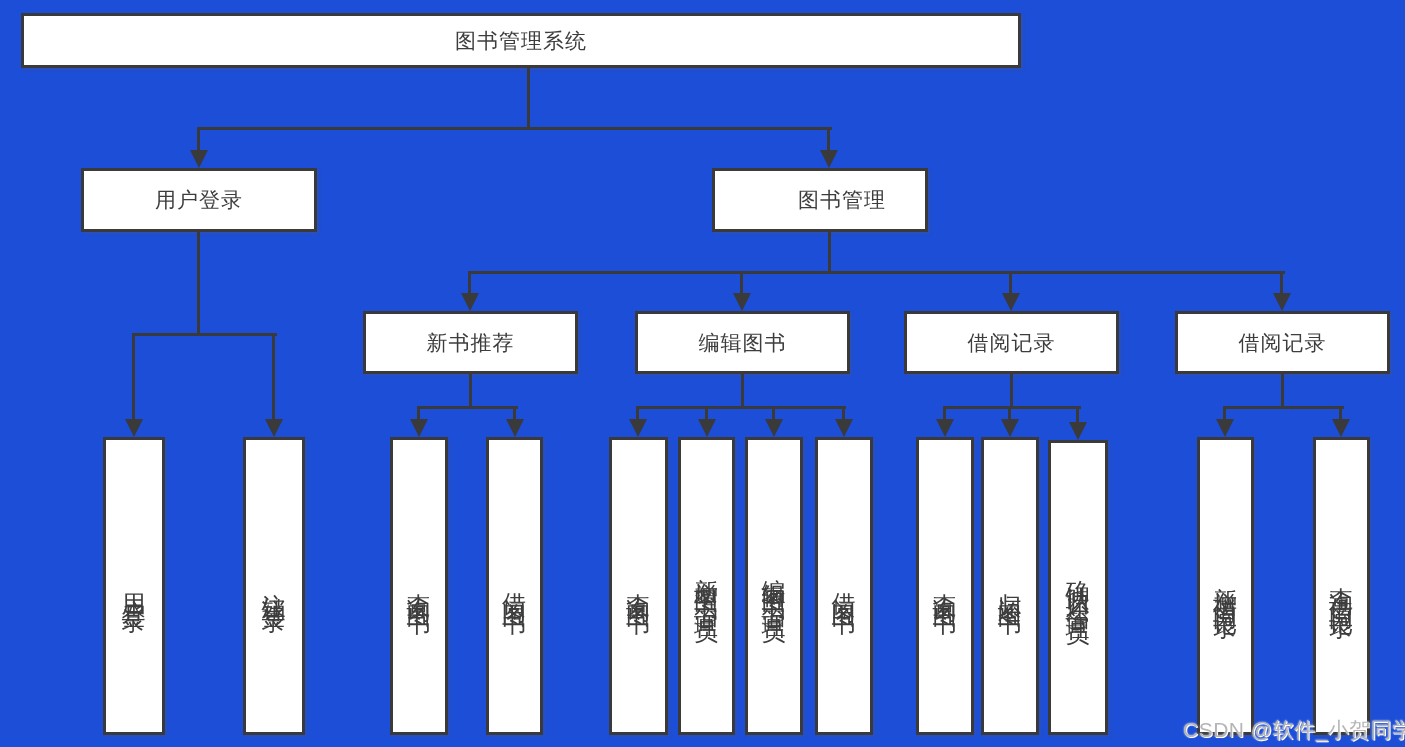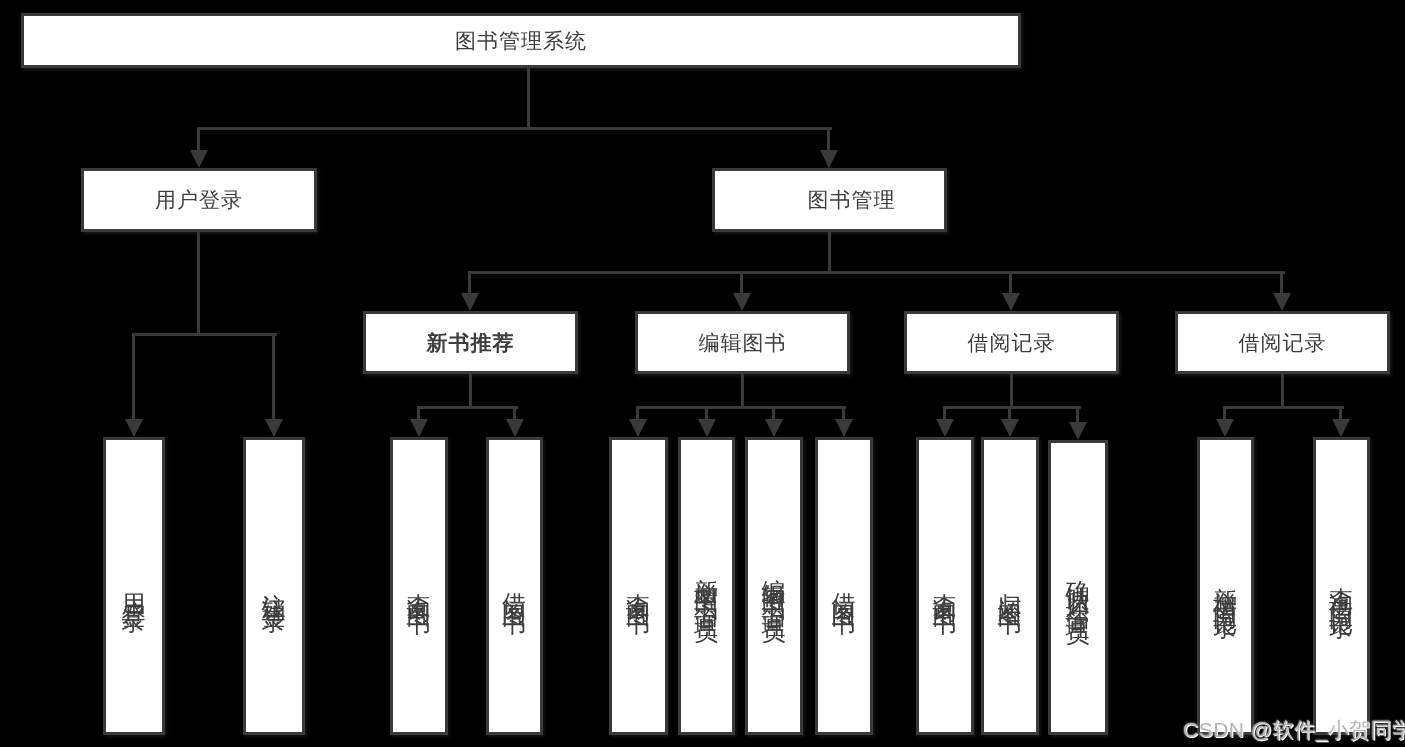--- a/index.html
+++ b/index.html
@@ -5,21 +5,21 @@
   :root{
     --line:#3a3a3a;
     --text:#3d3d3d;
     --wm:#b5b5b5;
   }
   html,body{margin:0;padding:0;background:#fff;}
   body{font-family:"Liberation Sans","DejaVu Sans",sans-serif;}
   .canvas{
     position:relative;
     width:1405px;height:747px;
-    background:#000000;
+    background:#1d4ed8;
     overflow:hidden;
   }
   
   .node{
     position:absolute;
     box-sizing:border-box;
     border:3px solid var(--line);
     background:#fff;
     display:flex;align-items:center;justify-content:center;
     font-size:21px;color:var(--text);
@@ -73,37 +73,37 @@
   </div>
 
   <div class="vline" style="left:527px;top:68px;height:61px;"></div>
   <div class="hline" style="left:197px;top:127px;width:635px;"></div>
   <div class="varrow" style="left:190px;top:130px;height:38px;"></div>
   <div class="varrow" style="left:820px;top:130px;height:38px;"></div>
 
   <div class="node" style="left:81px;top:168px;width:236px;height:64px;">
     <span>用户登录</span>
   </div>
-  <div class="node" style="left:712px;top:168px;width:235px;height:64px;padding-left:44px;">
+  <div class="node" style="left:712px;top:168px;width:216px;height:64px;padding-left:44px;">
     <span>图书管理</span>
   </div>
 
   <div class="vline" style="left:197px;top:232px;height:104px;"></div>
   <div class="hline" style="left:132px;top:333px;width:145px;"></div>
   <div class="varrow" style="left:125px;top:336px;height:101px;"></div>
   <div class="varrow" style="left:265px;top:336px;height:101px;"></div>
 
   <div class="vline" style="left:828px;top:232px;height:42px;"></div>
   <div class="hline" style="left:468px;top:271px;width:817px;"></div>
   <div class="varrow" style="left:461px;top:274px;height:37px;"></div>
   <div class="varrow" style="left:733px;top:274px;height:37px;"></div>
   <div class="varrow" style="left:1002px;top:274px;height:37px;"></div>
   <div class="varrow" style="left:1273px;top:274px;height:37px;"></div>
 
-  <div class="node" style="left:363px;top:311px;width:215px;height:63px;font-weight:bold;">
+  <div class="node" style="left:363px;top:311px;width:215px;height:63px;">
     <span>新书推荐</span>
   </div>
   <div class="node" style="left:635px;top:311px;width:215px;height:63px;">
     <span>编辑图书</span>
   </div>
   <div class="node" style="left:904px;top:311px;width:215px;height:63px;">
     <span>借阅记录</span>
   </div>
   <div class="node" style="left:1175px;top:311px;width:215px;height:63px;justify-content:center;">
     <span>借阅记录</span>

